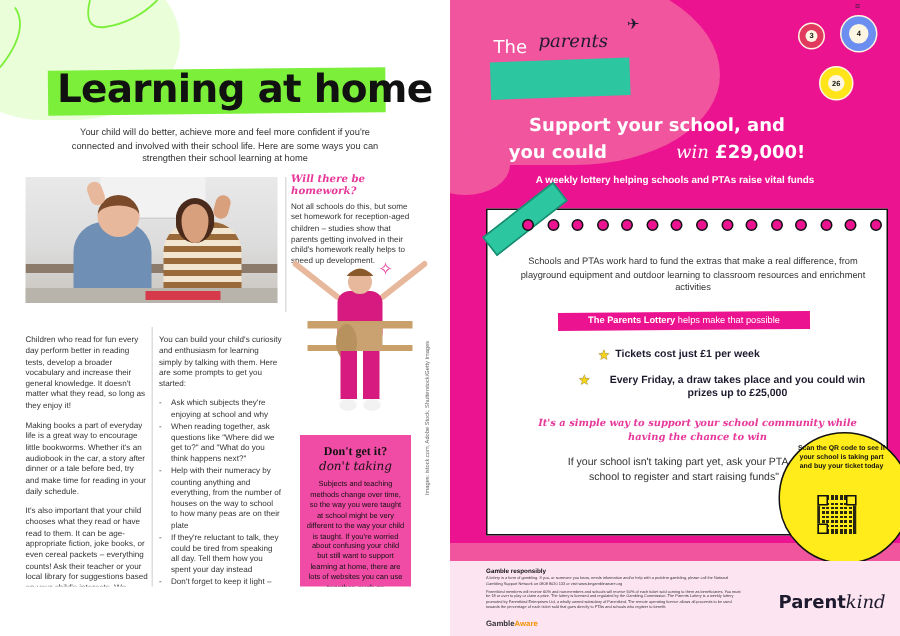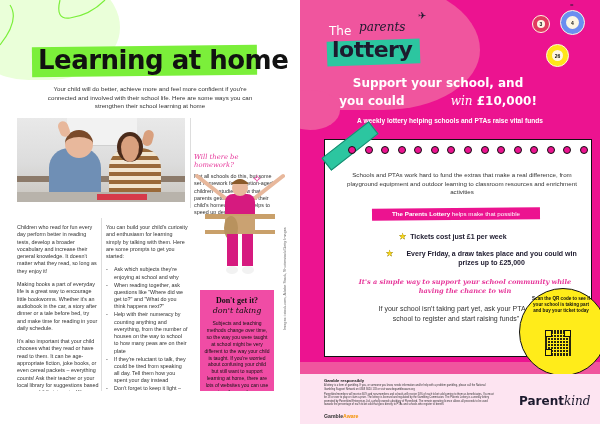--- a/index.html
+++ b/index.html
@@ -19,21 +19,21 @@
   .photo .counter { position: absolute; left: 0; top: 58px; width: 168px; height: 6px; background: #8c7a6a; }
   .photo .table { position: absolute; left: 0; top: 74px; width: 168px; height: 10px; background: #b8b3ab; }
   .photo .boy { position: absolute; left: 32px; top: 30px; width: 52px; height: 54px; background: #6f8fb5; border-radius: 20px 20px 4px 4px; }
   .photo .boyhead { position: absolute; left: 48px; top: 12px; width: 28px; height: 28px; background: #e8b89c; border-radius: 50%; border-top: 7px solid #7a4a2a; }
   .photo .woman { position: absolute; left: 92px; top: 30px; width: 52px; height: 54px; background: repeating-linear-gradient(180deg,#9a6a3a 0 4px,#f2e6d0 4px 8px); border-radius: 20px 20px 4px 4px; }
   .photo .womanhead { position: absolute; left: 100px; top: 14px; width: 26px; height: 30px; background: #d9a07e; border-radius: 50%; border: 4px solid #4a2a1a; border-bottom: none; }
   .photo .hand1 { position: absolute; left: 42px; top: 3px; width: 10px; height: 16px; background: #e8b89c; border-radius: 5px; transform: rotate(-20deg); }
   .photo .hand2 { position: absolute; left: 126px; top: 12px; width: 10px; height: 16px; background: #d9a07e; border-radius: 5px; transform: rotate(15deg); }
   .photo .mat { position: absolute; left: 80px; top: 76px; width: 50px; height: 6px; background: #d63a4a; }
 
-  .col-head { font-family: "DejaVu Serif", serif; font-style: italic; font-weight: normal; color: #e6379a; font-size: 6.8px; line-height: 8px; margin-top: 38px; }
+  .col-head { font-family: "DejaVu Serif", serif; font-style: italic; font-weight: bold; color: #e6379a; font-size: 6.8px; line-height: 8px; }
   .body-txt { font-size: 5.4px; line-height: 7.3px; color: #333; }
   .col1 { position: absolute; left: 17px; top: 218px; width: 82px; }
   .col1 p { margin-top: 6px; }
   .col2 { position: absolute; left: 106px; top: 218px; width: 82px; }
   .col2 ul { list-style: none; margin-top: 6px; }
   .col2 li { position: relative; padding-left: 8px; margin-bottom: 0.5px; }
   .col2 li::before { content: "-"; position: absolute; left: 0; }
   .divider-v { position: absolute; left: 101px; top: 218px; width: 0.5px; height: 180px; background: #ddd; }
   .divider-v2 { position: absolute; left: 190px; top: 118px; width: 0.5px; height: 90px; background: #ddd; }
 
@@ -193,39 +193,38 @@
   </div>
 </div>
 
 <div class="right">
   <div class="lightblob"></div>
   <div class="lightblob2"></div>
   <div class="lot-box"></div>
   <div class="lot-the">The</div>
   <div class="lot-parents">parents</div>
   <div class="lot-plane">✈</div>
-  <div class="lot-lottery">lottery</div>
 
   <div class="ball ball-red">
       <div class="inner">3</div>
     </div>
   <div class="ball-lines">=</div>
   <div class="ball ball-blue">
       <div class="inner">4</div>
     </div>
   <div class="ball ball-yellow">
       <div class="inner">26</div>
     </div>
 
   <div class="headline">
     <div>Support your school, and</div>
     <div>
       <span>you could</span>
       <span class="win">win</span>
-      <span>£10,000!</span>
+      <span>£29,000!</span>
     </div>
   </div>
   <div class="subhead">A weekly lottery helping schools and PTAs raise vital funds</div>
 
   <div class="card"></div>
   <div class="torn"></div>
 </div>
 
 <div class="tape"></div>
 <div class="dots">

